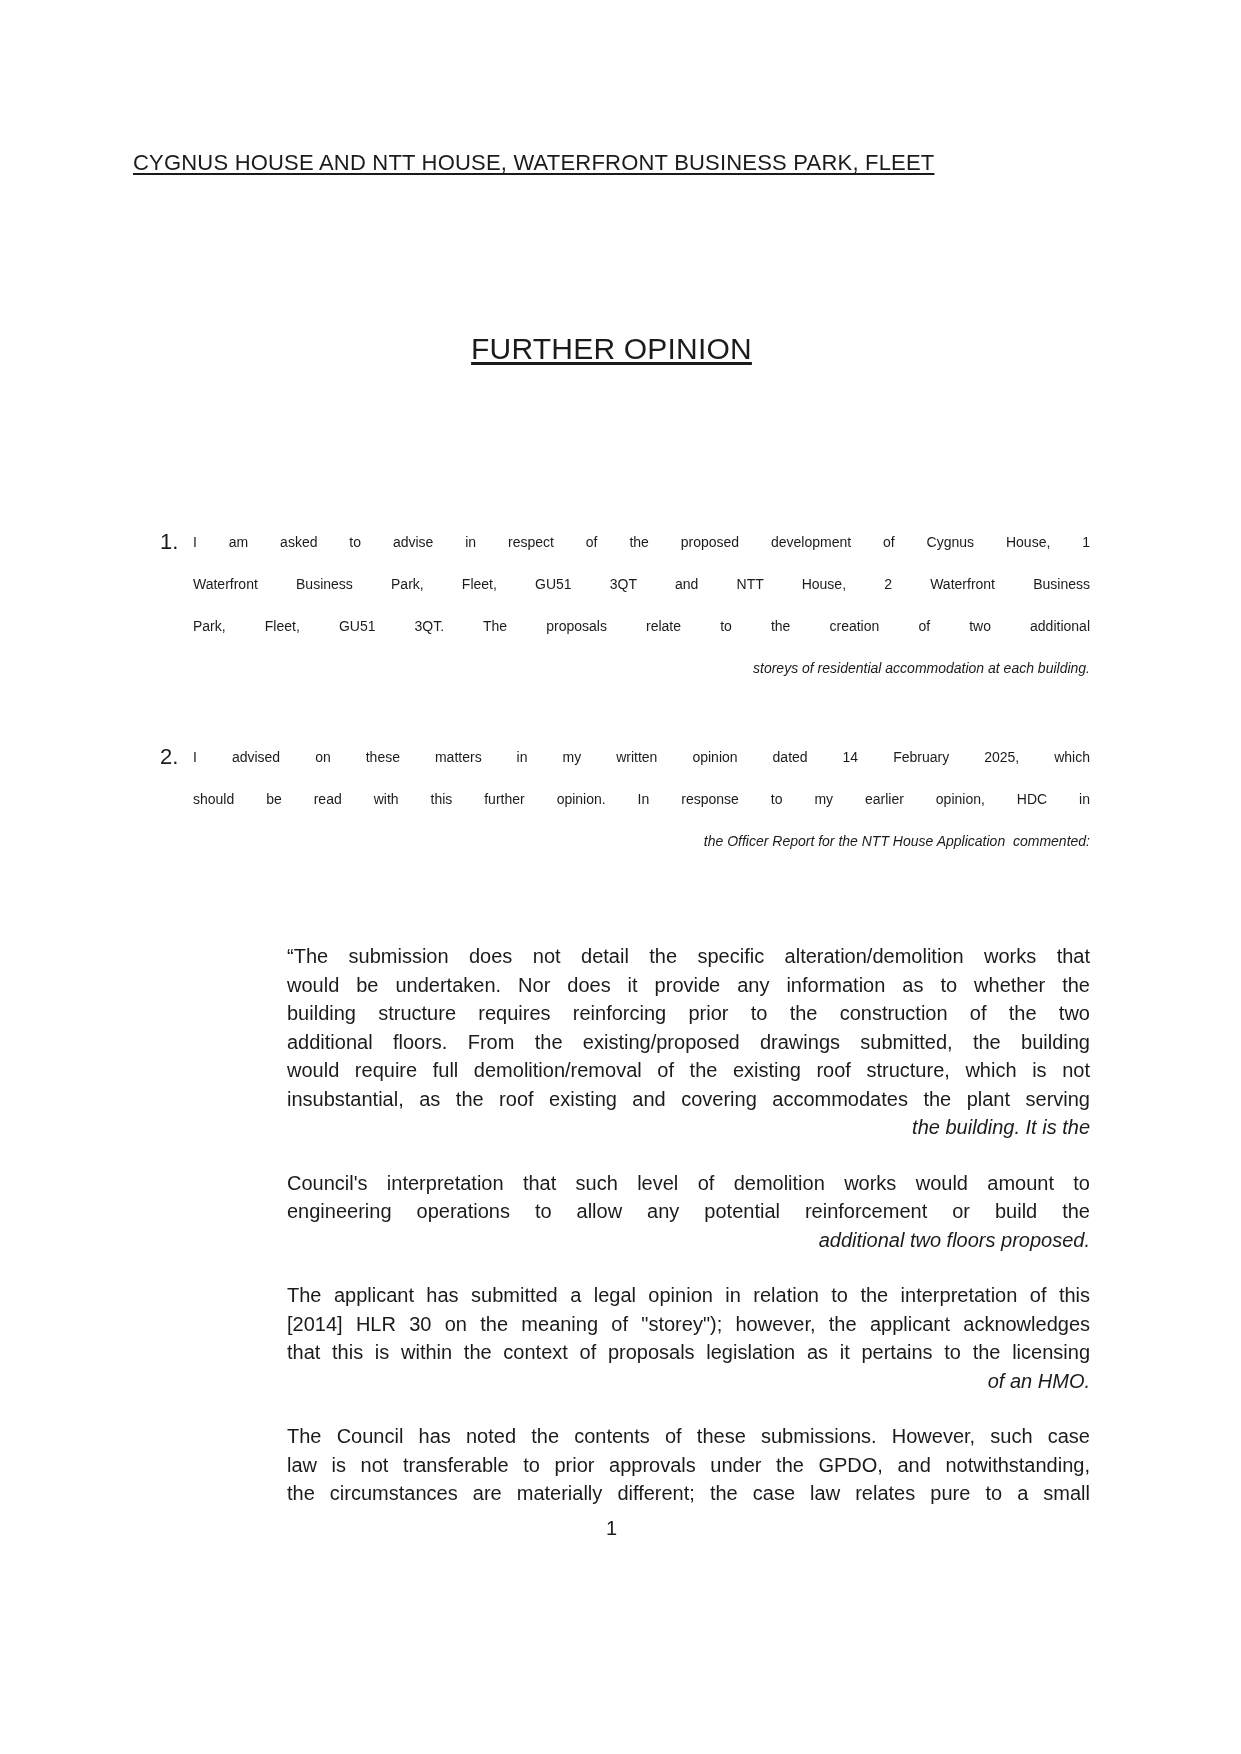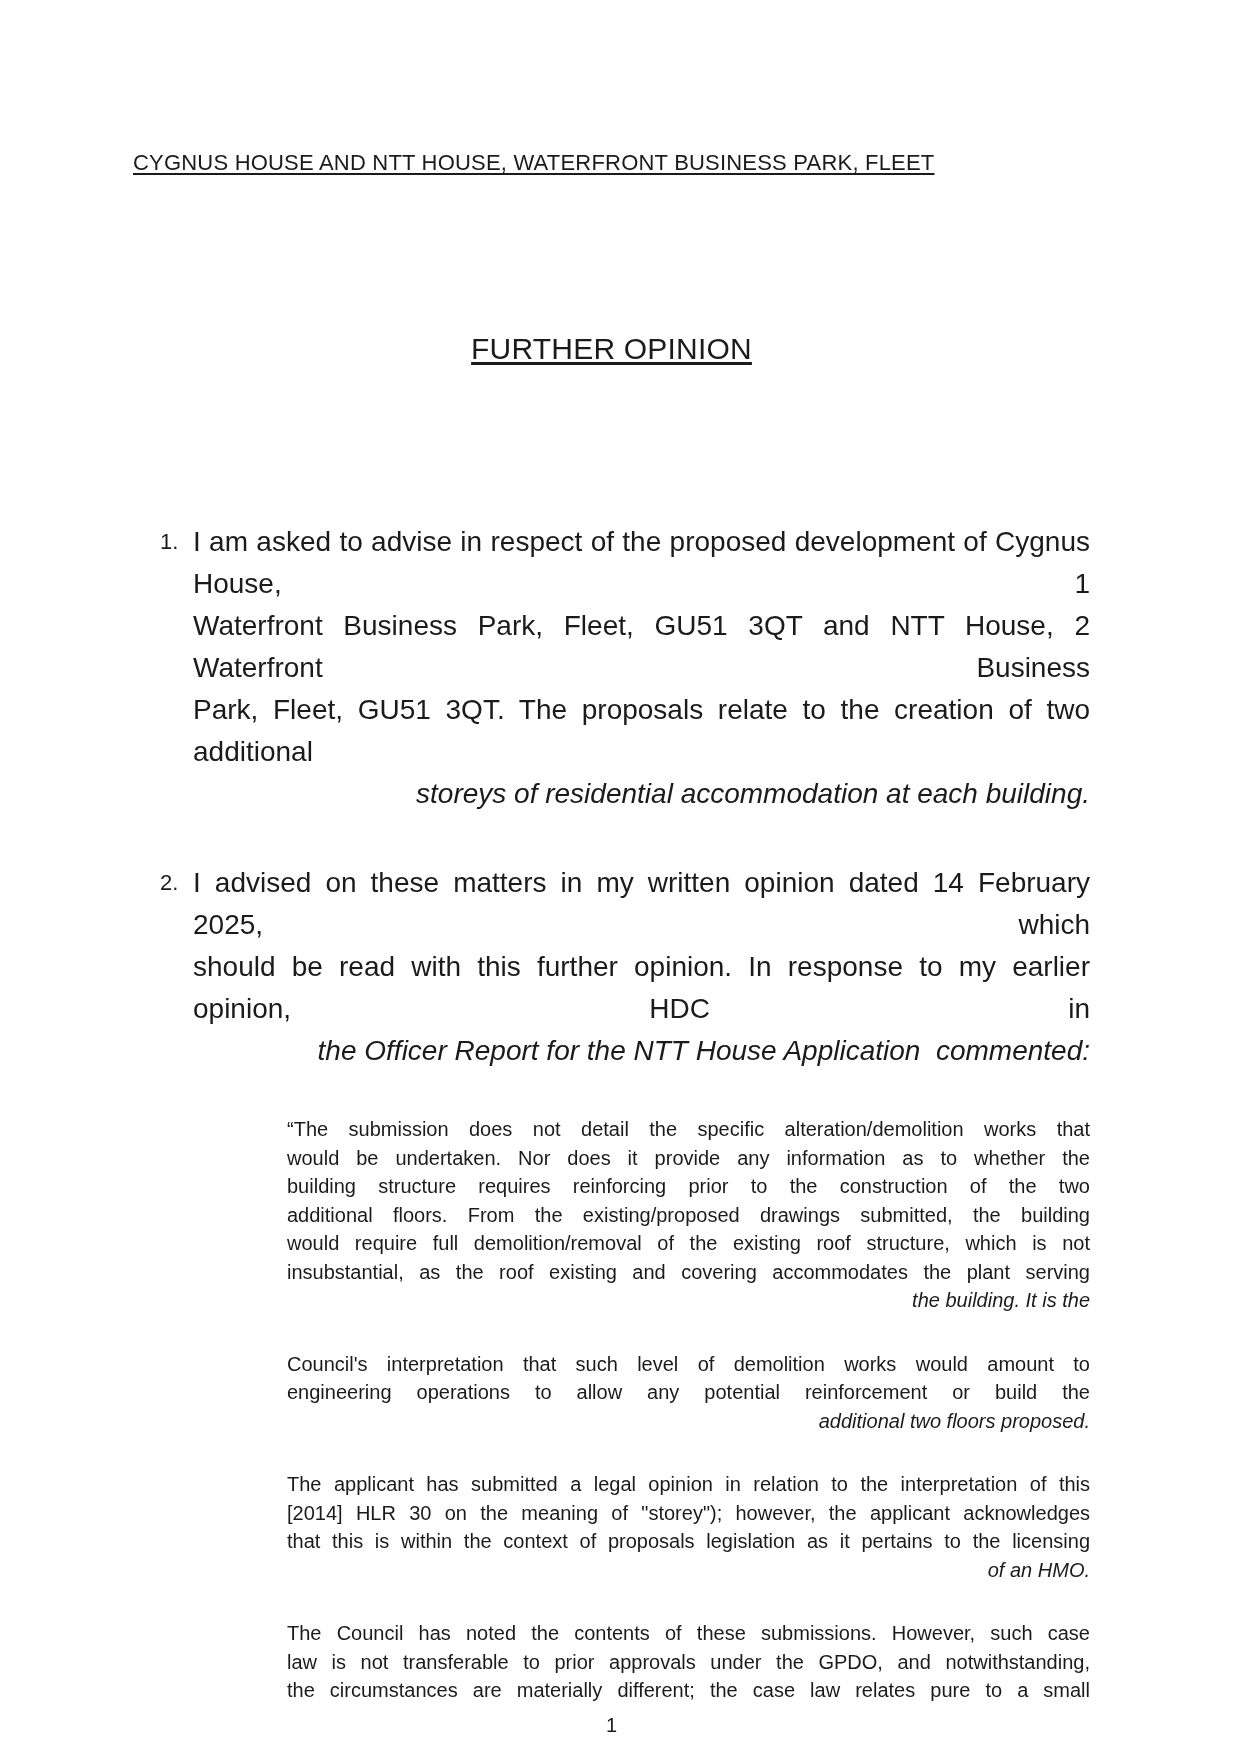--- a/index.html
+++ b/index.html
@@ -50,34 +50,34 @@
   .pitem + .pitem {
     margin-top: 47px;
   }
   .pnum {
     flex: 0 0 33px;
     font-size: 22px;
     line-height: 42px;
   }
   .ptext {
     flex: 1 1 auto;
-    font-size: 28px;
+    font-size: 14px;
     line-height: 42px;
   }
   .quote {
     margin-left: 154px; 
     width: 803px;       
     font-size: 20px;
     line-height: 28.5px;
   }
   .quote-first {
-    margin-top: 43px;
+    margin-top: 80px;
   }
   .quote + .quote {
-    margin-top: 35px;
+    margin-top: 27px;
   }
   .jline {
     text-align: justify;
     text-align-last: justify;
     white-space: normal;
   }
   .lline {
     text-align: right;
     white-space: pre-wrap;
     font-style: italic;

